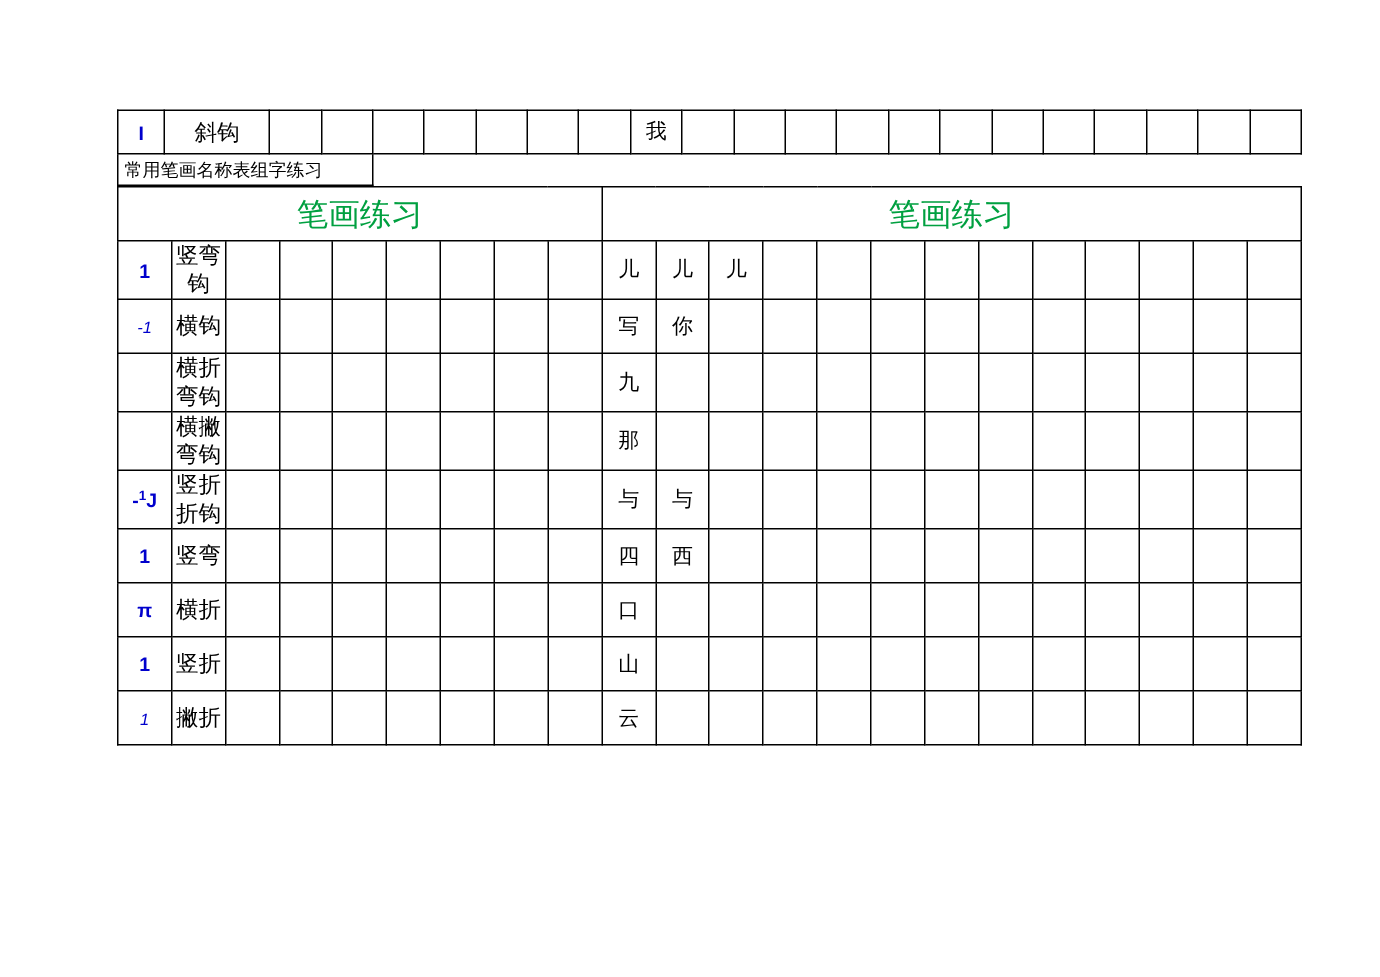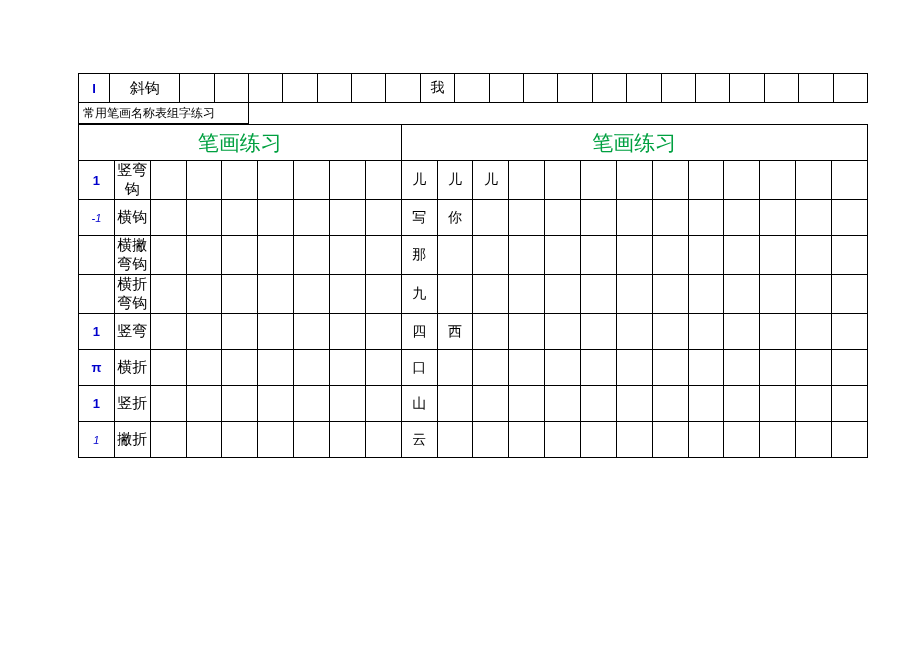--- a/index.html
+++ b/index.html
@@ -162,20 +162,44 @@
           <td class="cell"></td>
           <td class="cell"></td>
           <td class="cell"></td>
           <td class="cell"></td>
           <td class="cell"></td>
           <td class="cell"></td>
           <td class="cell"></td>
         </tr>
         <tr>
           <td class="first-col"></td>
+          <td class="name-col">横折弯钩</td>
+          <td class="cell"></td>
+          <td class="cell"></td>
+          <td class="cell"></td>
+          <td class="cell"></td>
+          <td class="cell"></td>
+          <td class="cell"></td>
+          <td class="cell"></td>
+          <td class="cell">九</td>
+          <td class="cell"></td>
+          <td class="cell"></td>
+          <td class="cell"></td>
+          <td class="cell"></td>
+          <td class="cell"></td>
+          <td class="cell"></td>
+          <td class="cell"></td>
+          <td class="cell"></td>
+          <td class="cell"></td>
+          <td class="cell"></td>
+          <td class="cell"></td>
+          <td class="cell"></td>
+        </tr>
+        <tr>
+          <td class="first-col"></td>
           <td class="name-col">横撇弯钩</td>
           <td class="cell"></td>
           <td class="cell"></td>
           <td class="cell"></td>
           <td class="cell"></td>
           <td class="cell"></td>
           <td class="cell"></td>
           <td class="cell"></td>
           <td class="cell">那</td>
           <td class="cell"></td>
@@ -185,31 +209,31 @@
           <td class="cell"></td>
           <td class="cell"></td>
           <td class="cell"></td>
           <td class="cell"></td>
           <td class="cell"></td>
           <td class="cell"></td>
           <td class="cell"></td>
           <td class="cell"></td>
         </tr>
         <tr>
-          <td class="first-col"></td>
-          <td class="name-col">横折弯钩</td>
-          <td class="cell"></td>
-          <td class="cell"></td>
-          <td class="cell"></td>
-          <td class="cell"></td>
-          <td class="cell"></td>
-          <td class="cell"></td>
-          <td class="cell"></td>
-          <td class="cell">九</td>
-          <td class="cell"></td>
+          <td class="first-col">-<span class="sup">1</span>J</td>
+          <td class="name-col">竖折折钩</td>
+          <td class="cell"></td>
+          <td class="cell"></td>
+          <td class="cell"></td>
+          <td class="cell"></td>
+          <td class="cell"></td>
+          <td class="cell"></td>
+          <td class="cell"></td>
+          <td class="cell">与</td>
+          <td class="cell">与</td>
           <td class="cell"></td>
           <td class="cell"></td>
           <td class="cell"></td>
           <td class="cell"></td>
           <td class="cell"></td>
           <td class="cell"></td>
           <td class="cell"></td>
           <td class="cell"></td>
           <td class="cell"></td>
           <td class="cell"></td>

